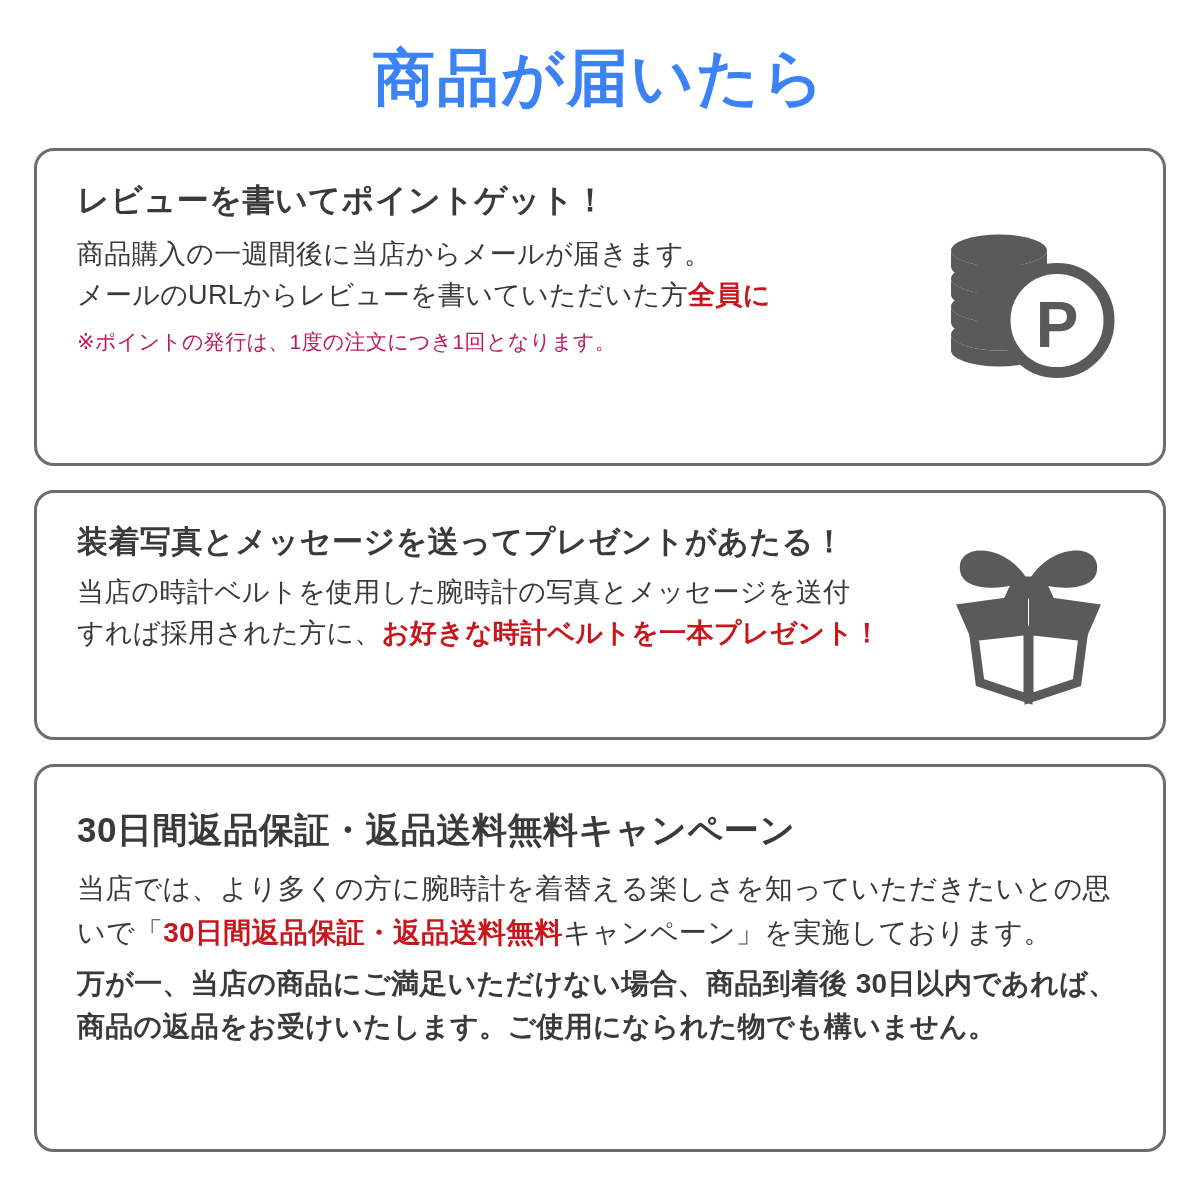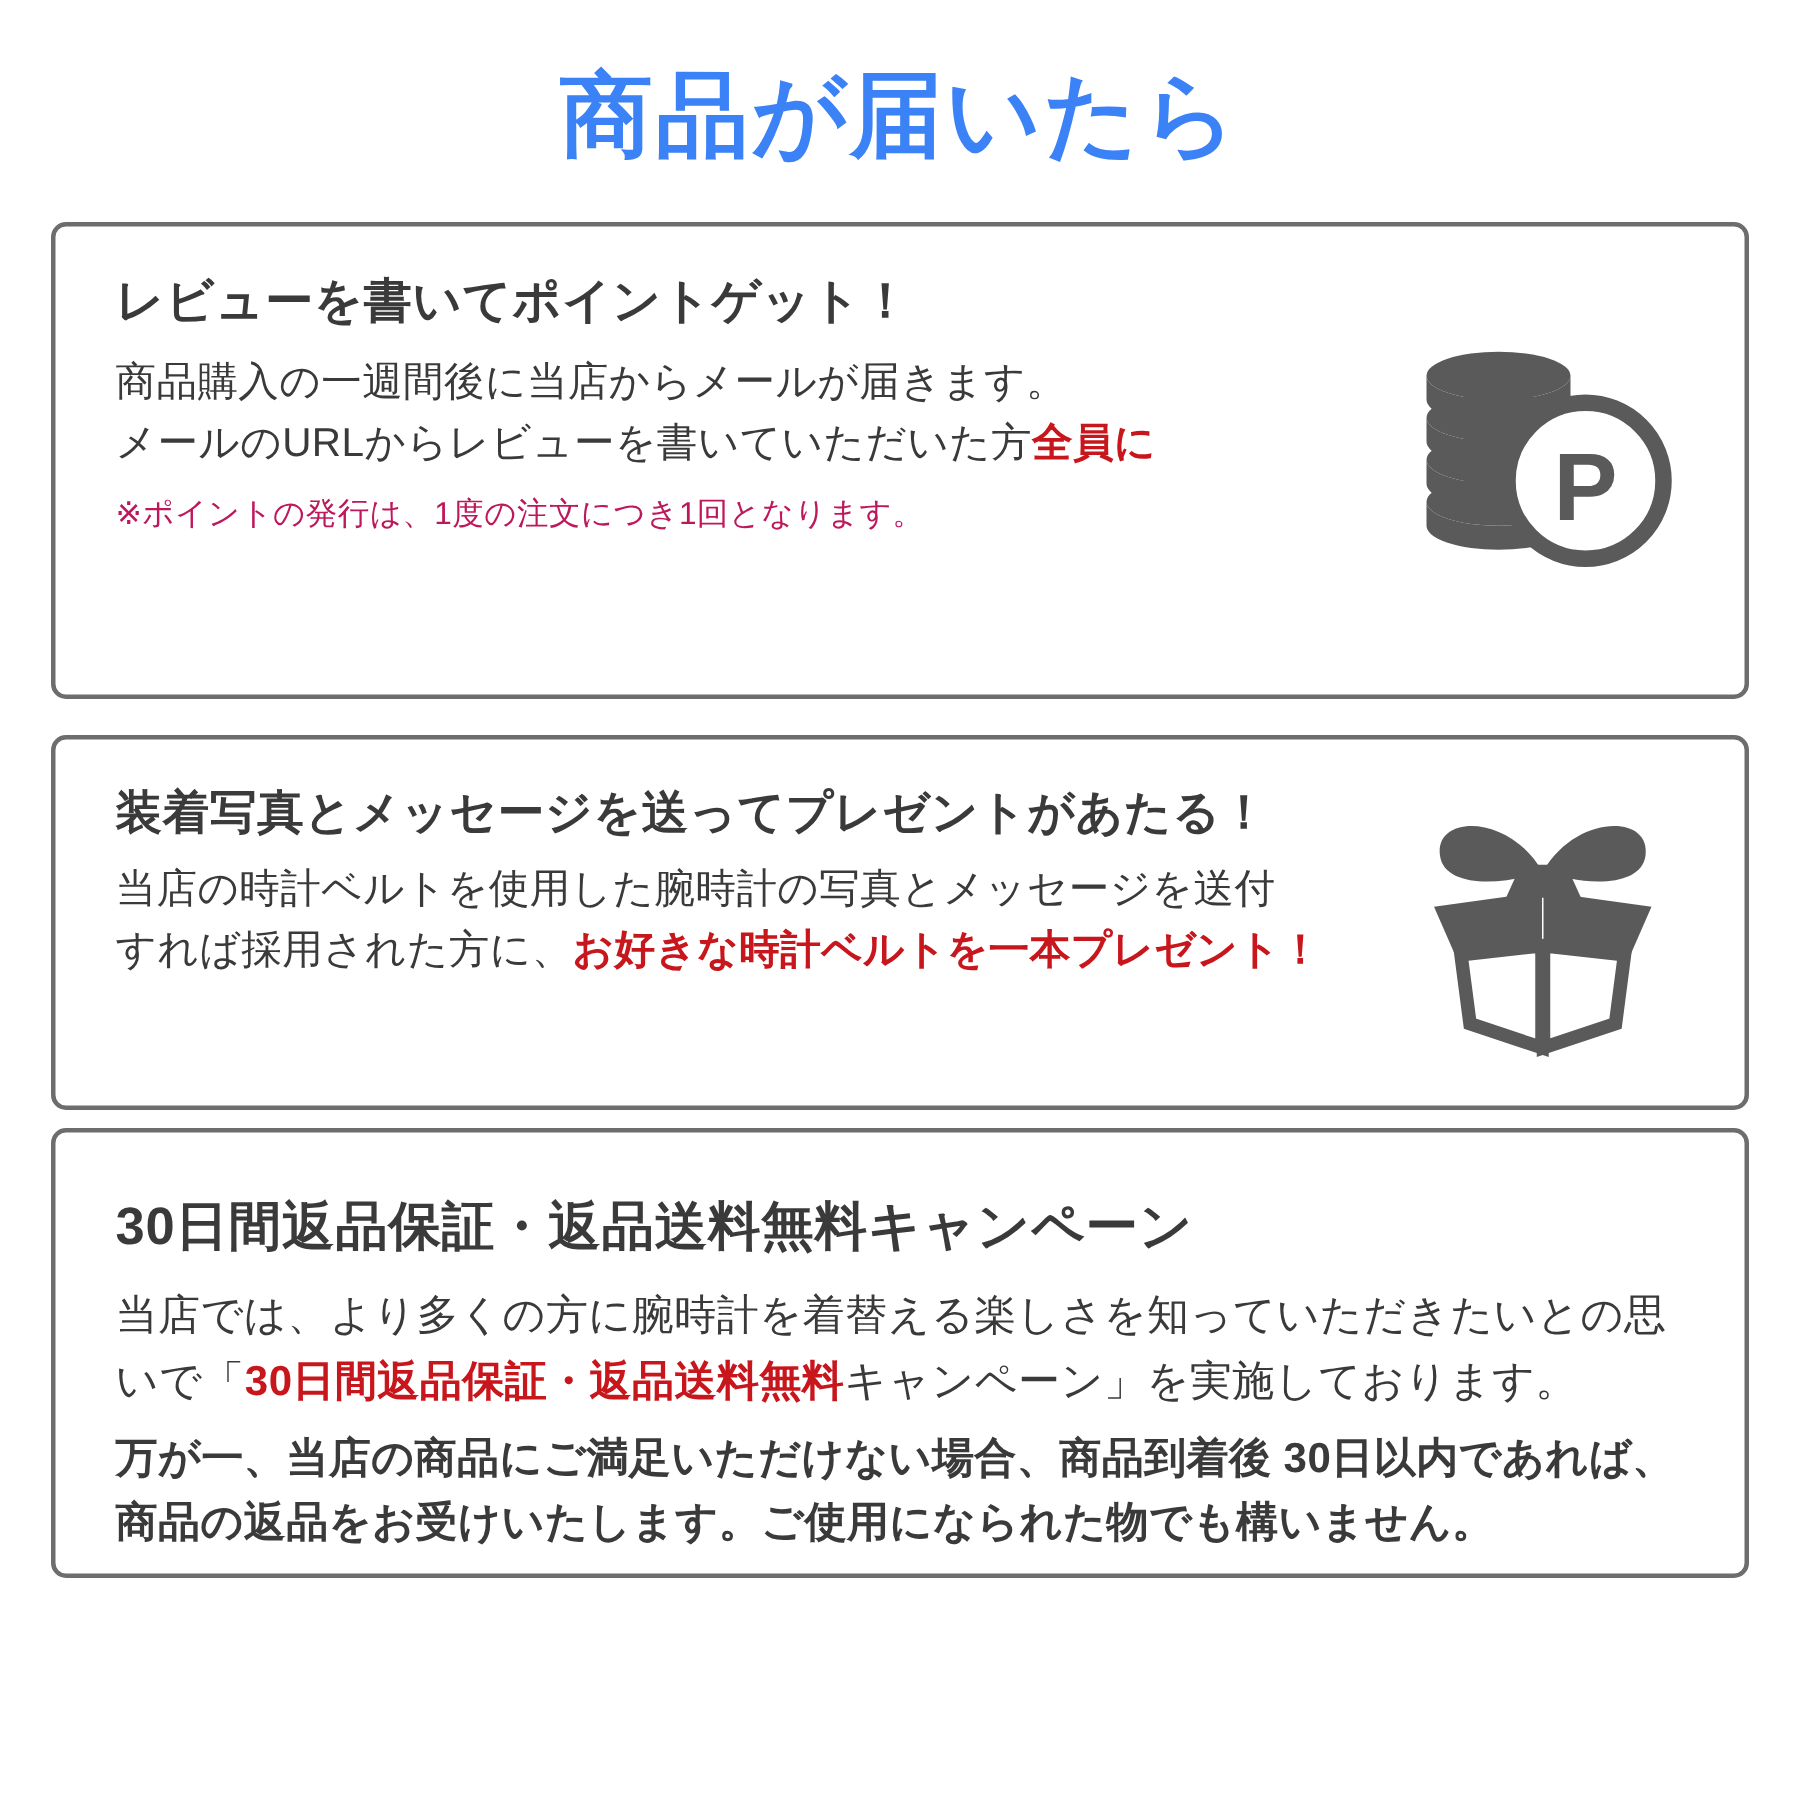--- a/index.html
+++ b/index.html
@@ -32,29 +32,29 @@
     color: #3b82f6;
     margin: 44px 0 0 0;
     line-height: 1.1;
   }
 
   
   .card {
     position: relative;
     box-sizing: border-box;
     border: 3px solid #6d6d6d;
-    border-radius: 10px;
+    border-radius: 20px;
     margin: 0 34px;
     background: #fff;
   }
   .card + .card { margin-top: 24px; }
 
   #card-review { margin-top: 36px; height: 318px; }
   #card-present { height: 250px; }
-  #card-return  { height: 300px; margin-top: 12px; }
+  #card-return  { height: 388px; }
 
   .card-inner {
     padding: 30px 40px 0 40px;
   }
 
   .card-heading {
     font-size: 32px;
     font-weight: 700;
     color: #3a3a3a;
     letter-spacing: 0.5px;

